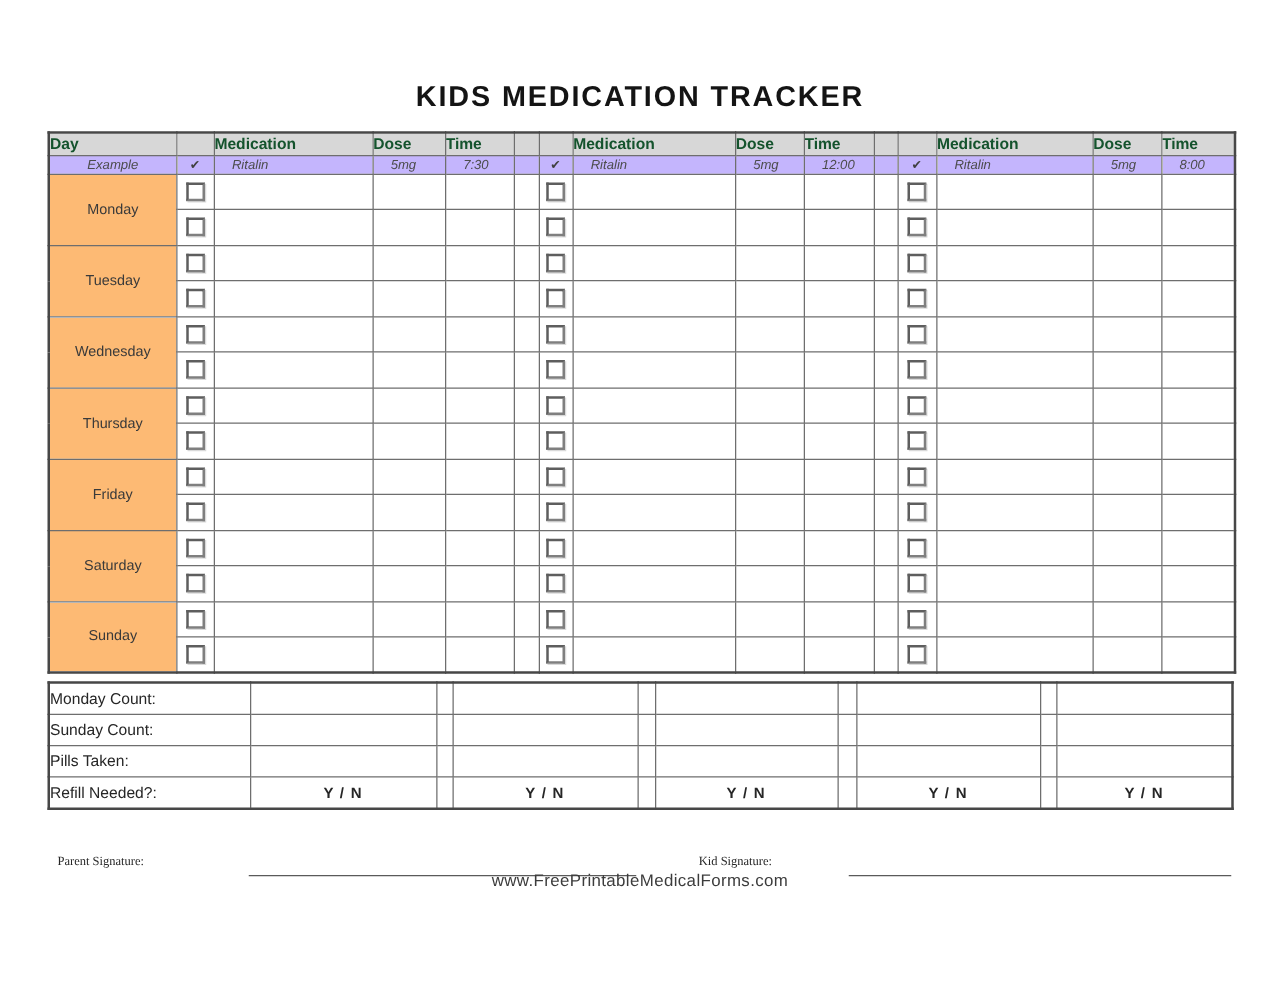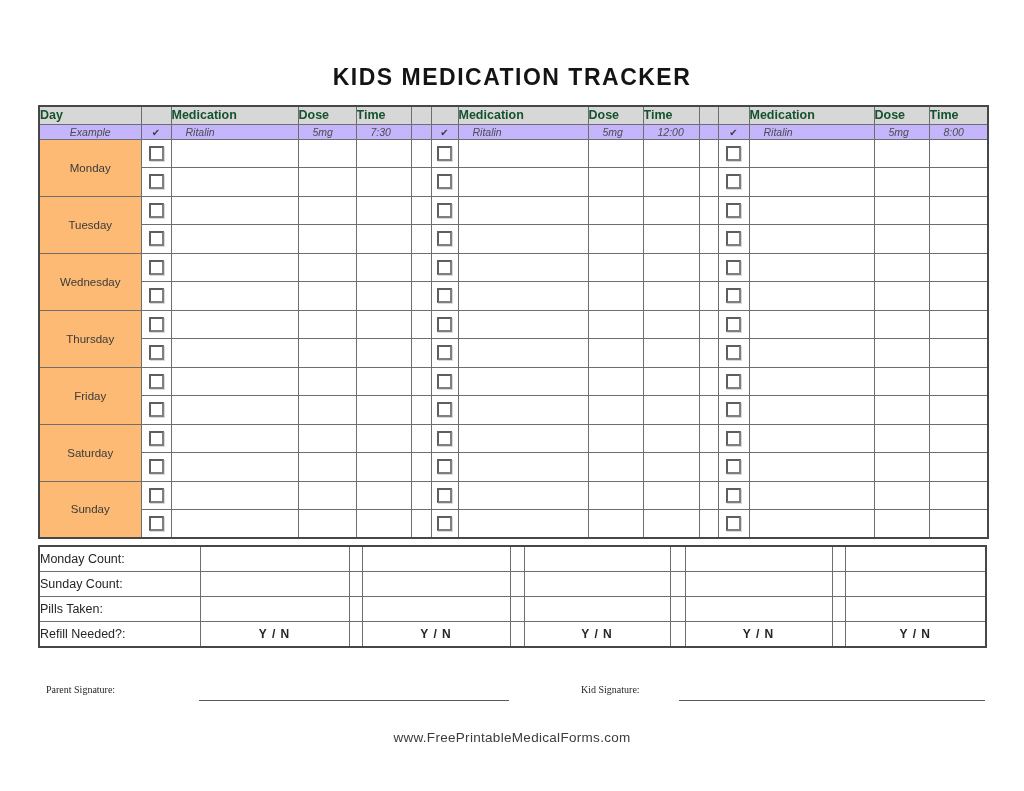--- a/index.html
+++ b/index.html
@@ -48,26 +48,26 @@
   }
   table.summary td {
     border:1px solid #6e6e6e; padding:0; height:24px; vertical-align:middle; overflow:hidden;
   }
   td.lbl { font-size:12.5px; color:#262626; text-align:left; padding-left:7px; }
   td.yn  { font-size:12px; font-weight:bold; letter-spacing:1px; color:#262626; text-align:center;margin-left:15px; }
 
   
   .sig-label { position:absolute; font-size:10px; color:#262626; top:684px;font-family:Liberation Serif, serif; }
   .sig-label.parent { left:46px; }
-  .sig-label.kid    { left:581px; }
+  .sig-label.kid    { left:559px; }
   .sig-line { position:absolute; top:700px; height:0; border-bottom:1.5px solid #5a5a5a; }
   .sig-line.parent { left:199px; width:310px; }
   .sig-line.kid    { left:679px; width:306px; }
   .footer {
-    position:absolute; top:730px; left:0; right:0; text-align:center;
+    position:absolute; top:697px; left:0; right:0; text-align:center;
     font-size:13.5px; color:#3c3c3c; letter-spacing:0.3px;
   }
 </style>
 </head>
 <body>
 
 <div class="page">
 
   <div class="title">KIDS MEDICATION TRACKER</div>
 

